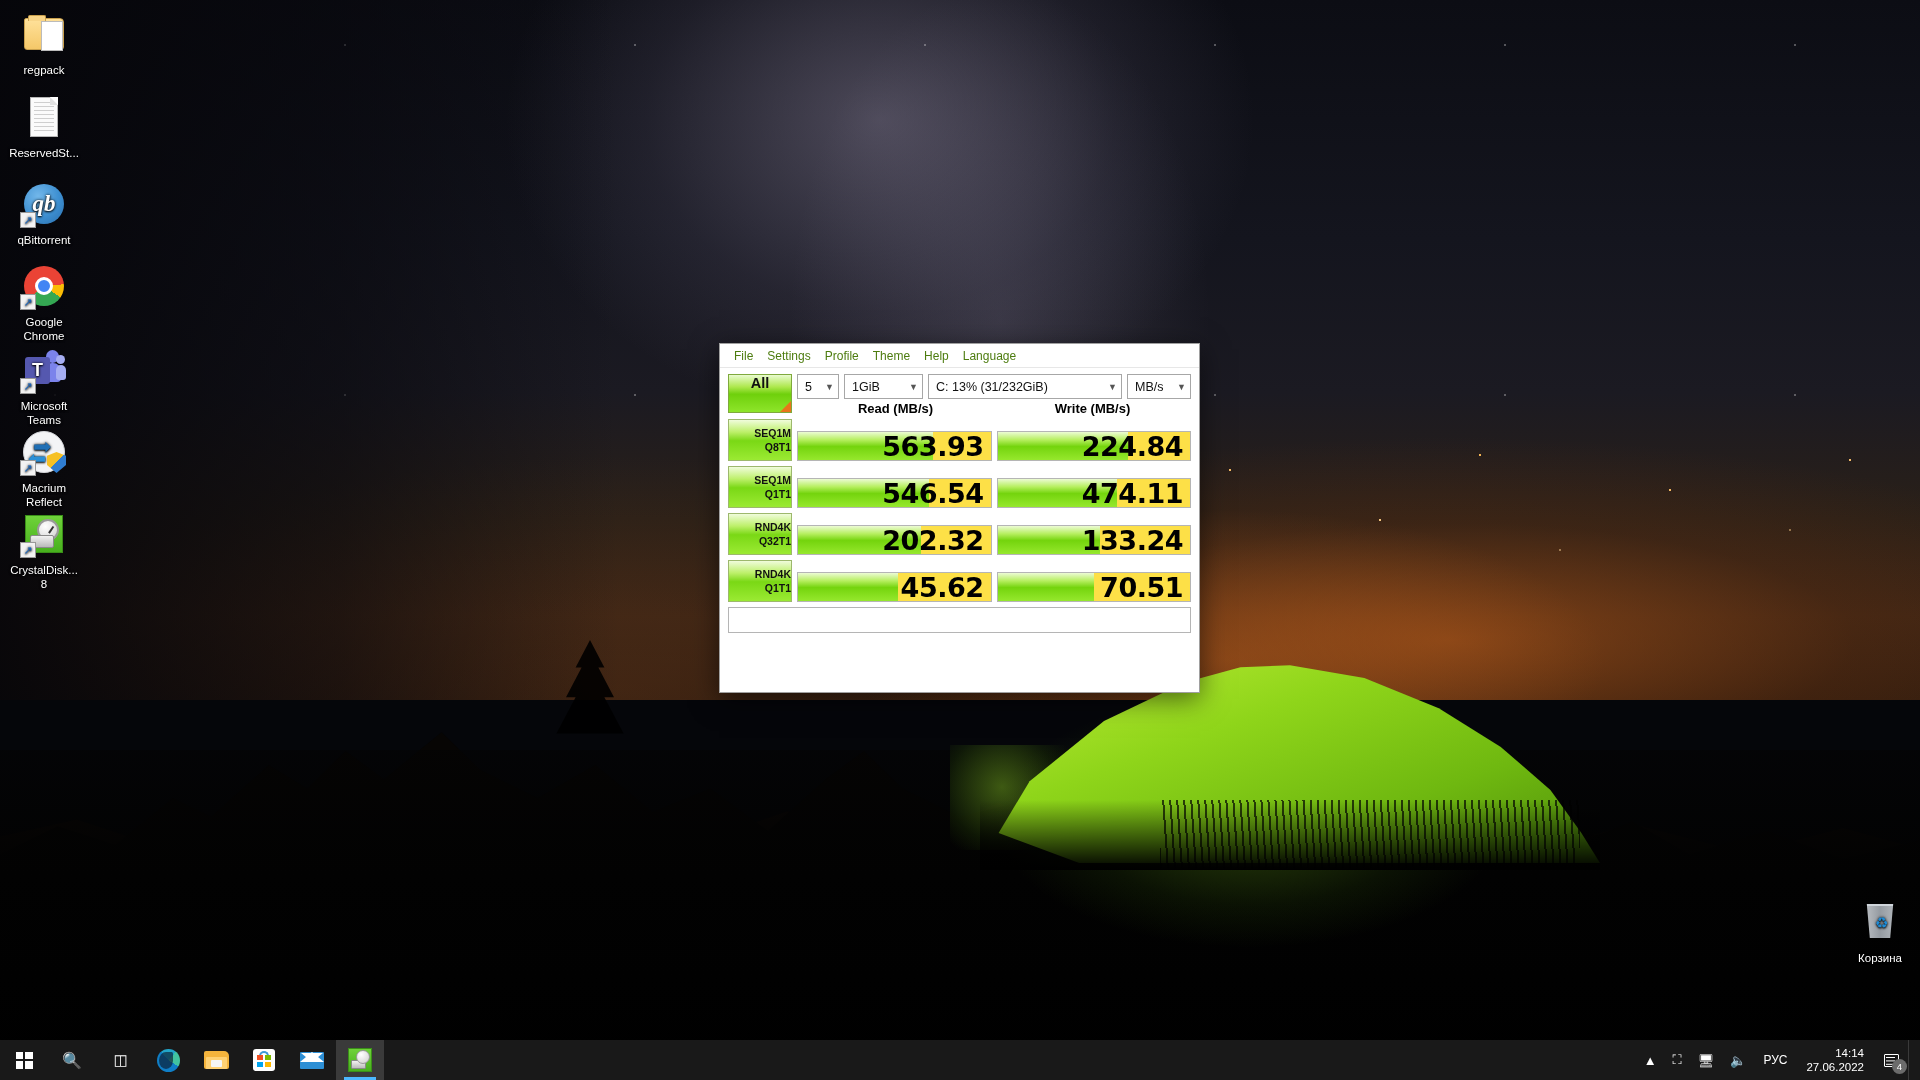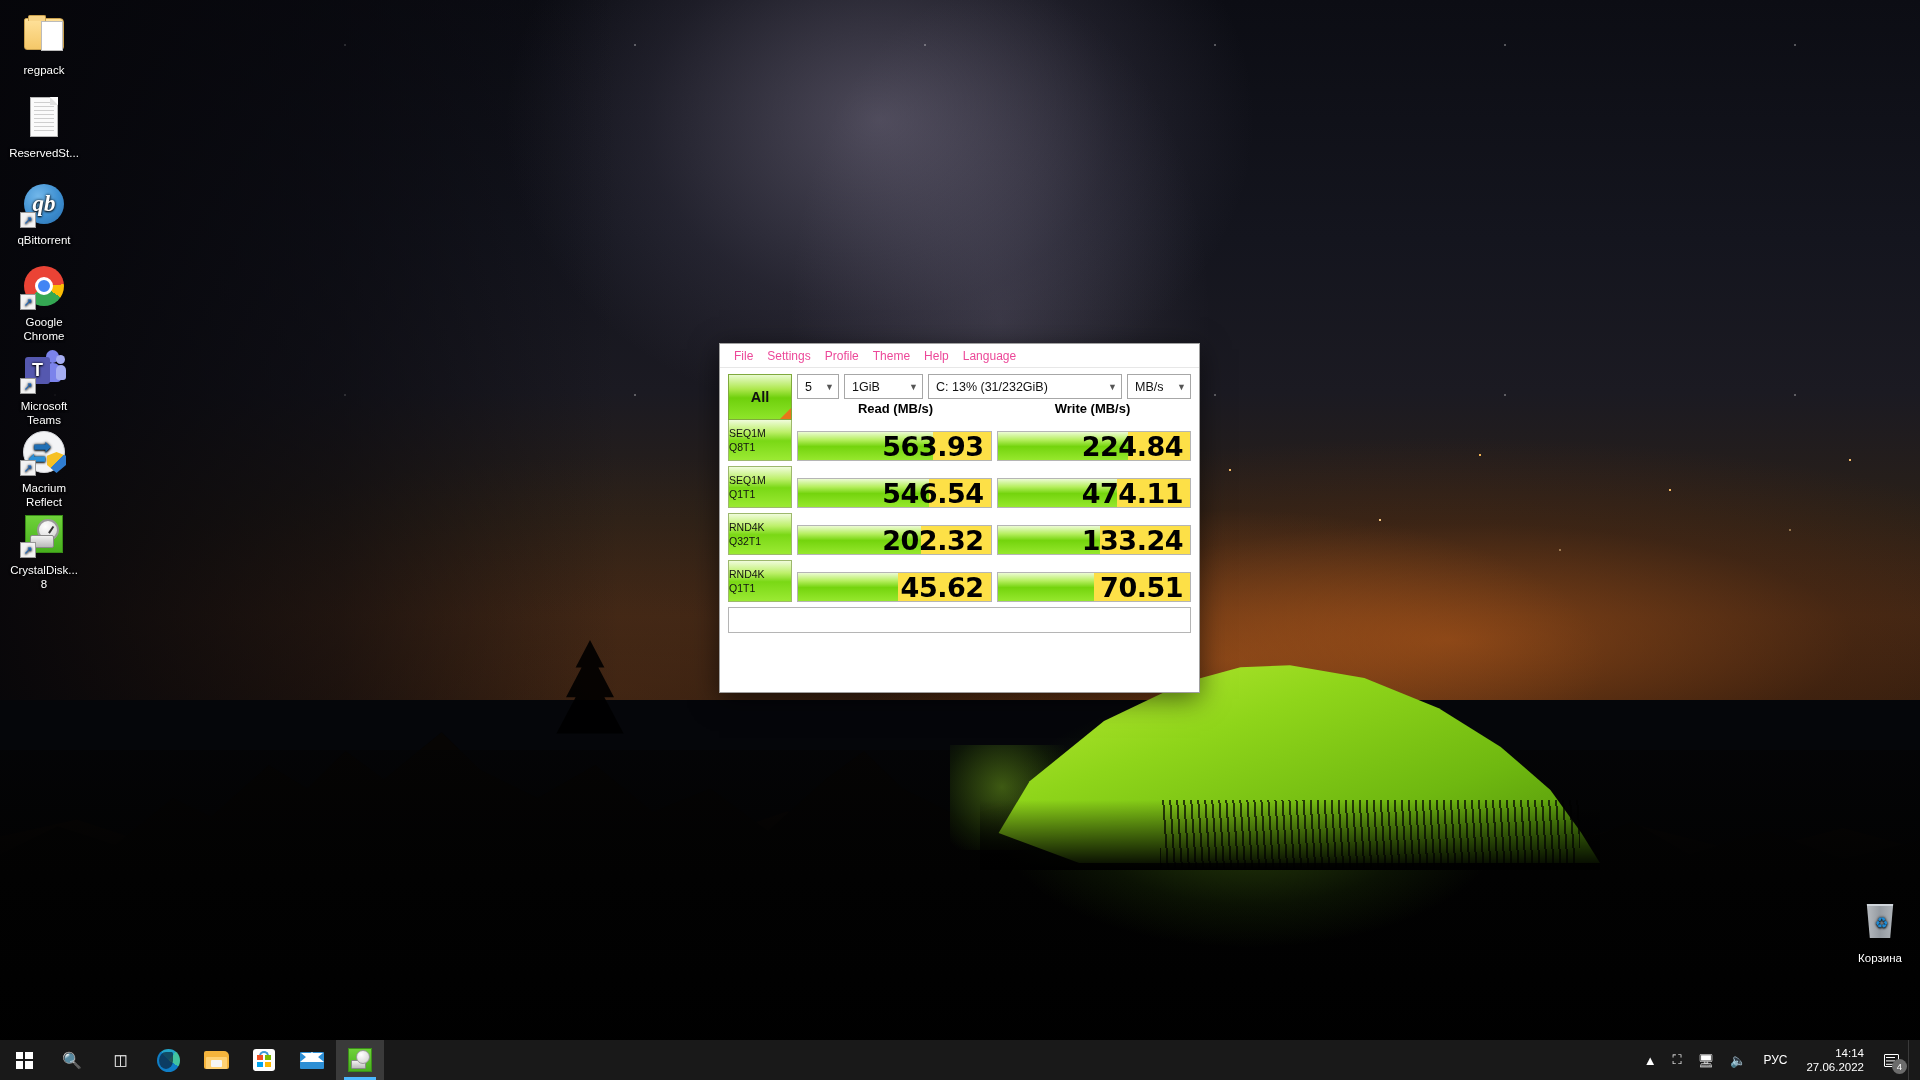--- a/index.html
+++ b/index.html
@@ -272,33 +272,33 @@
   }
   .min-glyph { display:block; width:11px; height:1px; background:#2b2b2b; }
   .max-glyph { display:block; width:10px; height:10px; border:1px solid #9a9a9a; }
 
   .menubar {
     height:23px; display:flex; align-items:center; padding-left:7px; gap:0;
     background:#fff;
     flex: 0 0 23px;
   }
   .menu-item {
-    font-size:12px; color:#ec4899; padding:2px 7px; cursor:default;
+    font-size:12px; color:#4d7c0f; padding:2px 7px; cursor:default;
   }
 
   .cdm-body {
     flex:1; padding:6px 8px 8px 8px; display:flex; flex-direction:column;
     border-top:1px solid #e7e7e7;
   }
   .toolbar-row { display:flex; align-items:flex-start; gap:5px; height:41px; }
   .all-btn {
-    width:64px; height:46px; position:relative;
+    width:64px; height:39px; position:relative;
     background: linear-gradient(to bottom, #e9fbcf 0%, #aee84e 32%, #6fd00c 52%, #8ee52a 100%);
     border:1px solid #7fa93d;
-    display:flex; align-items:center; justify-content:center;
+    display:flex; justify-content:center;
     font-size:14.5px; font-weight:bold; color:#111; cursor:default;
     flex: 0 0 64px;
   }
   .all-btn .corner {
     position:absolute; right:0; bottom:0; width:0; height:0;
     border-style:solid; border-width:0 0 11px 11px; border-color: transparent transparent #e8761a transparent;
   }
   .controls { flex:1; display:flex; flex-direction:column; }
   .selects { display:flex; gap:5px; }
   .sel {
@@ -313,22 +313,22 @@
   .sel-unit  { width:64px; }
   .headers { display:flex; margin-top:2px; }
   .hdr { flex:1; text-align:center; font-size:13px; font-weight:bold; color:#000; }
 
   .rows { margin-top:4px; display:flex; flex-direction:column; gap:5px; }
   .row { display:flex; gap:5px; height:42px; }
   .row-label {
     width:64px; flex:0 0 64px;
     border:1px solid #9db86d;
     background: linear-gradient(to bottom, #f0fcdb 0%, #bdf06a 30%, #7ad815 52%, #9bea33 100%);
-    display:flex; flex-direction:column; align-items:flex-start; justify-content:center;
-    font-size:10.5px; font-weight:normal; color:#111; line-height:14px;
+    display:flex; flex-direction:column; align-items:flex-end; justify-content:center;
+    font-size:10.5px; font-weight:bold; color:#111; line-height:14px;
   }
   .cell {
     flex:1; position:relative; border:1px solid #b5b5b5; background:#fde047; overflow:hidden;margin-top:12px;
   }
   .cell-fill {
     position:absolute; left:0; top:0; bottom:0;
     background: linear-gradient(to bottom, #ecfbd4 0%, #b6ef5f 28%, #74d40d 52%, #96e82d 100%);
   }
   .cell-val {
     position:absolute; inset:0; display:flex; align-items:center; justify-content:flex-end;

